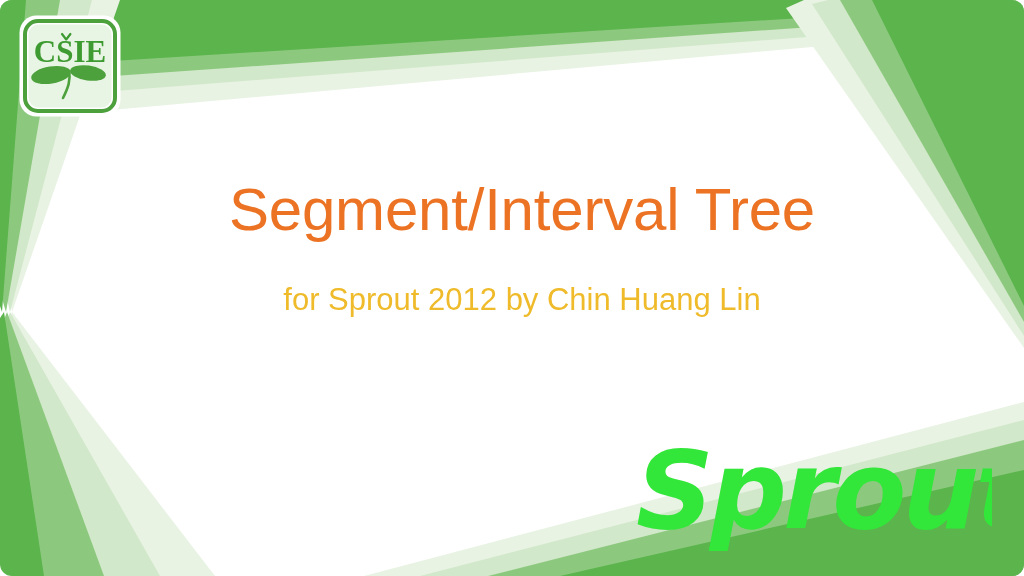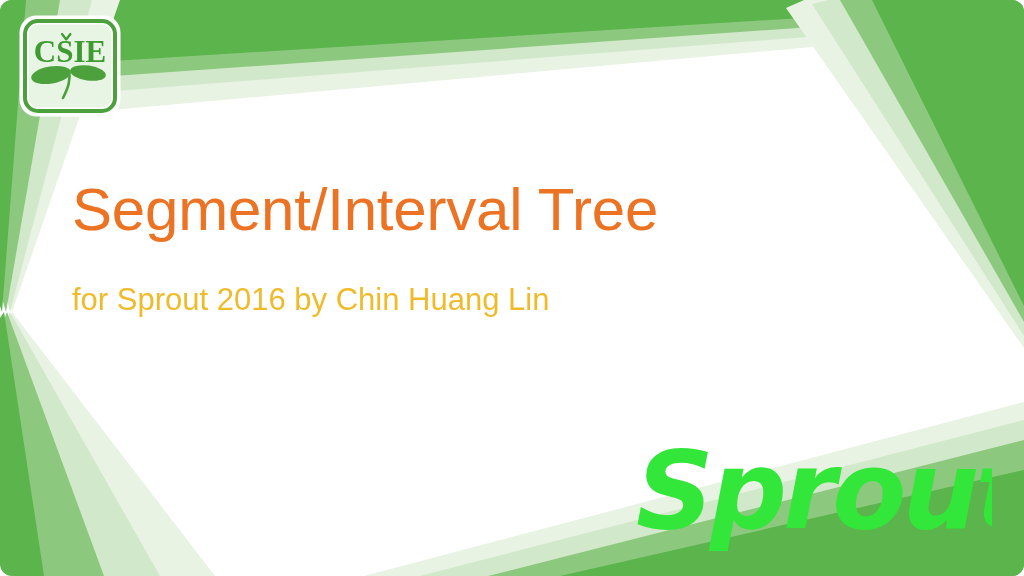--- a/index.html
+++ b/index.html
@@ -32,23 +32,24 @@
     position: absolute;
     left: 18px;
     top: 14px;
     width: 104px;
     height: 104px;
   }
 
   
   #title-block {
     position: absolute;
-    left: 72px;
+    left: 92px;
     top: 178px;
     width: 860px;
+    text-align: center;
   }
   #slide-title {
     font-size: 60px;
     line-height: 1.08;
     color: #EC7324;
     font-weight: 400;
     letter-spacing: -0.2px;
     margin: 0;
     white-space: nowrap;
   }
@@ -122,20 +123,20 @@
 
     <ellipse cx="33" cy="61" rx="20" ry="8.5" transform="rotate(-9 33 61)" fill="#4CA13C"></ellipse>
 
     <ellipse cx="70" cy="59" rx="18" ry="7.5" transform="rotate(8 70 59)" fill="#4CA13C"></ellipse>
 
     <path d="M51 57 C 53 66, 50 74, 45 84" fill="none" stroke="#4CA13C" stroke-width="2.6" stroke-linecap="round"></path>
   </svg>
 
   <div id="title-block">
     <h1 id="slide-title">Segment/Interval Tree</h1>
-    <div id="slide-subtitle">for Sprout 2016 by Chin Huang Lin</div>
+    <div id="slide-subtitle">for Sprout 2012 by Chin Huang Lin</div>
   </div>
 
   <svg id="sprout-logo" viewBox="0 0 356 118" aria-hidden="true">
     <text x="0" y="92" font-family="'DejaVu Sans', sans-serif" font-size="108" font-weight="700" font-style="italic" fill="#33E63A" letter-spacing="-4" aria-label="Sprout">Sprout</text>
   </svg>
 
 </div>
 
 </body></html>

